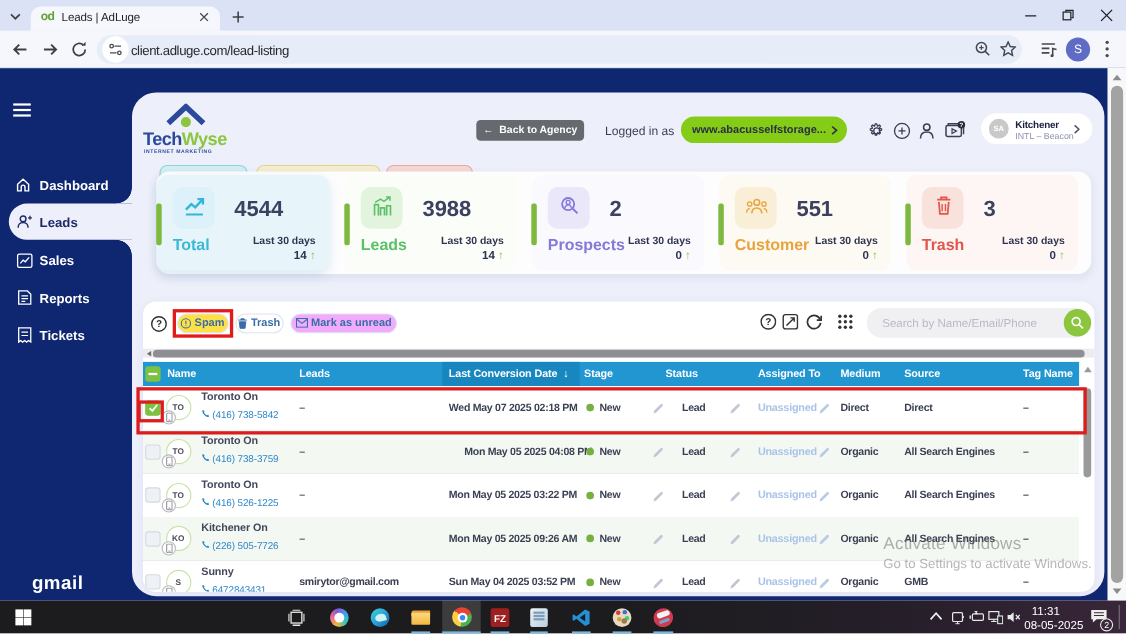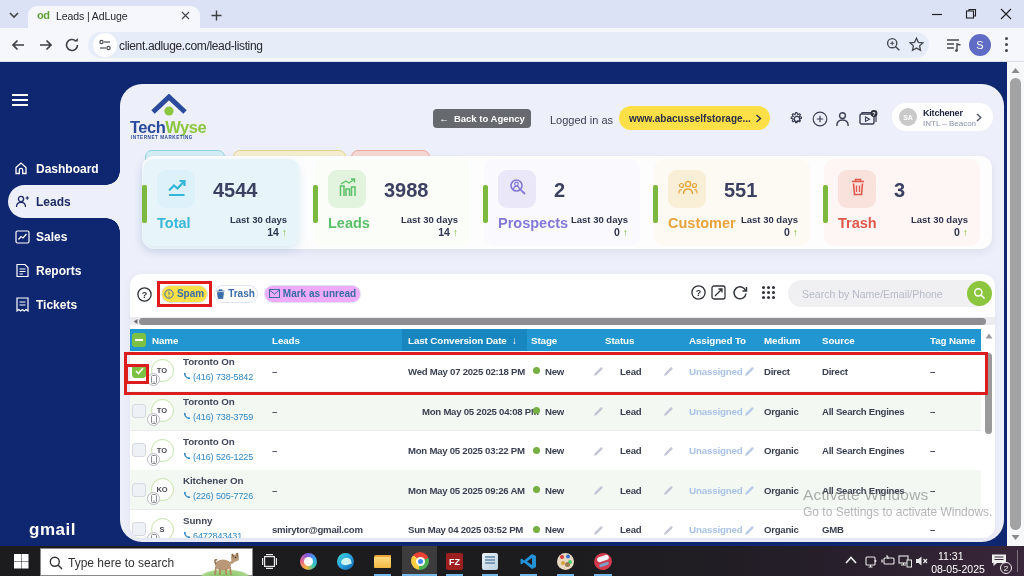--- a/index.html
+++ b/index.html
@@ -122,21 +122,21 @@
     <svg class="abs" style="left:30px;top:10px;" width="40" height="22" viewBox="0 0 40 22">
         <path d="M3 18 L19 3 L35 18" fill="none" stroke="#2b4a9b" stroke-width="5"></path>
         <circle cx="19" cy="17" r="4.6" fill="#8cc63f"></circle>
       </svg>
     <div class="abs" style="left:10px;top:34px;font-size:16.5px;font-weight:bold;letter-spacing:-0.5px;"><span style="color:#2b4a9b;">Tech</span><span style="color:#8cc63f;">Wyse</span></div>
     <div class="abs" style="left:11px;top:51px;font-size:4.6px;font-weight:bold;color:#2b4a9b;letter-spacing:0.55px;">INTERNET MARKETING</div>
 
     <div class="abs flex" style="left:313px;top:25px;width:98px;height:19px;background:#666a6e;border-radius:4px;color:#fff;font-size:9.5px;font-weight:bold;justify-content:center;">←&nbsp; Back to Agency</div>
 
     <div class="abs" style="left:430px;top:30px;font-size:11px;color:#3a3f55;">Logged in as</div>
-    <div class="abs flex" style="left:499px;top:22px;width:151px;height:24px;background:#fde047;border-radius:13px;">
+    <div class="abs flex" style="left:499px;top:22px;width:151px;height:24px;background:#84cc16;border-radius:13px;">
         <span style="margin-left:10px;font-size:10px;font-weight:bold;color:#2a2f45;">www.abacusselfstorage...</span>
         <svg style="margin-left:4px;" width="7" height="9" viewBox="0 0 7 9">
           <path d="M1.5 1 L5.5 4.5 L1.5 8" stroke="#2a2f45" stroke-width="1.4" fill="none"></path>
         </svg>
       </div>
 
     <svg class="abs" style="left:669px;top:27px;" width="16" height="16" viewBox="0 0 24 24">
         <path d="M12 8 a4 4 0 1 0 0 8 a4 4 0 0 0 0 -8 m0-5.5 l1 3 2.8-1.4 1.3 1.3 -1.4 2.8 3 1 v1.8 l-3 1 1.4 2.8 -1.3 1.3 -2.8-1.4 -1 3 h-2 l-1-3 -2.8 1.4 -1.3-1.3 1.4-2.8 -3-1 v-1.8 l3-1 -1.4-2.8 1.3-1.3 2.8 1.4 1-3 Z" fill="none" stroke="#3a3f55" stroke-width="1.7"></path>
       </svg>
     <svg class="abs" style="left:692px;top:27px;" width="16" height="16" viewBox="0 0 16 16">
@@ -505,38 +505,20 @@
   <div class="abs" style="left:3px;top:16px;width:11px;height:452px;background:#a3a3a3;border-radius:6px;"></div>
   <svg class="abs" style="left:4px;top:472px;" width="9" height="7" viewBox="0 0 9 7">
       <path d="M0.5 1 L4.5 6 L8.5 1 Z" fill="#8b8b8b"></path>
     </svg>
 </div>
 
 <div class="abs" style="left:0;top:546px;width:1024px;height:30px;background:linear-gradient(90deg,#1c1c1e 0%,#1c1c1e 55%,#241e28 78%,#39263a 100%);" id="taskbar">
 
   <div class="abs" style="left:14px;top:8px;width:6.5px;height:6.5px;background:#fff;box-shadow:7.5px 0 0 #fff,0 7.5px 0 #fff,7.5px 7.5px 0 #fff;"></div>
 
-  <div class="abs" style="left:40px;top:2px;width:213px;height:28px;background:#fff;border:1px solid #888;">
-    <svg class="abs" style="left:8px;top:7px;" width="14" height="14" viewBox="0 0 14 14">
-        <circle cx="5.8" cy="5.8" r="4.5" fill="none" stroke="#333" stroke-width="1.4"></circle>
-        <path d="M9.2 9.2 L13 13" stroke="#333" stroke-width="1.4"></path>
-      </svg>
-    <div class="abs" style="left:27px;top:7px;font-size:12px;color:#333;">Type here to search</div>
-
-    <div class="abs" style="left:158px;top:20px;width:52px;height:8px;background:radial-gradient(ellipse at 50% 100%,#7fbf5e 0%,#a8d48a 60%,transparent 70%);"></div>
-    <svg class="abs" style="left:165px;top:2px;" width="36" height="26" viewBox="0 0 36 26">
-      <ellipse cx="17" cy="14" rx="8" ry="5.5" fill="#b99879"></ellipse>
-      <path d="M10 16 L9 24 M14 17 L14 24 M20 17 L20 24 M24 16 L25 24" stroke="#b08a63" stroke-width="1.8"></path>
-      <path d="M23 12 L29 6 L31 9 L26 13" fill="#b99879"></path>
-      <ellipse cx="29" cy="7" rx="4" ry="3.5" fill="#b99879"></ellipse>
-      <path d="M26 3 L27.5 6 M31 2 L31.5 5.5" stroke="#8c6b47" stroke-width="2"></path>
-      <path d="M10 13 C8 10 9 8 11 9" stroke="#8c6b47" stroke-width="1.5" fill="none"></path>
-      <circle cx="29.5" cy="6.5" r="0.8" fill="#3a2c1c"></circle>
-    </svg>
-  </div>
 
   <svg class="abs" style="left:262px;top:8px;" width="15" height="15" viewBox="0 0 15 15">
       <rect x="2.6" y="2.6" width="9.8" height="9.8" fill="none" stroke="#e8e8e8" stroke-width="1.2"></rect>
       <path d="M0.6 4 V11 M14.4 4 V11 M4 0.6 H11 M4 14.4 H11" stroke="#e8e8e8" stroke-width="1.2"></path>
     </svg>
 
   <div class="abs" style="left:300px;top:7px;width:17px;height:17px;border-radius:50%;background:conic-gradient(from 200deg,#f3b43a,#e86a92,#8a57d9,#3aa0f3,#35c9b4,#f3b43a);"></div>
   <div class="abs" style="left:304px;top:11px;width:9px;height:9px;border-radius:50%;background:#fdfdfd;"></div>
 
   <div class="abs" style="left:337px;top:7px;width:17px;height:17px;border-radius:50%;background:linear-gradient(135deg,#3dd6c4 0%,#2ba8e0 45%,#1262ab 100%);"></div>

